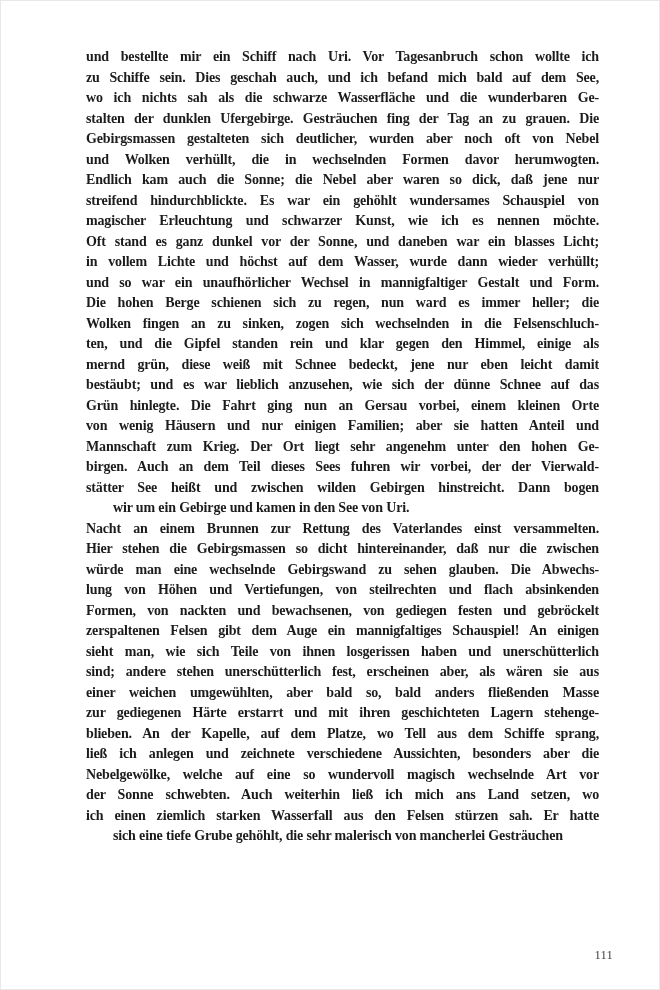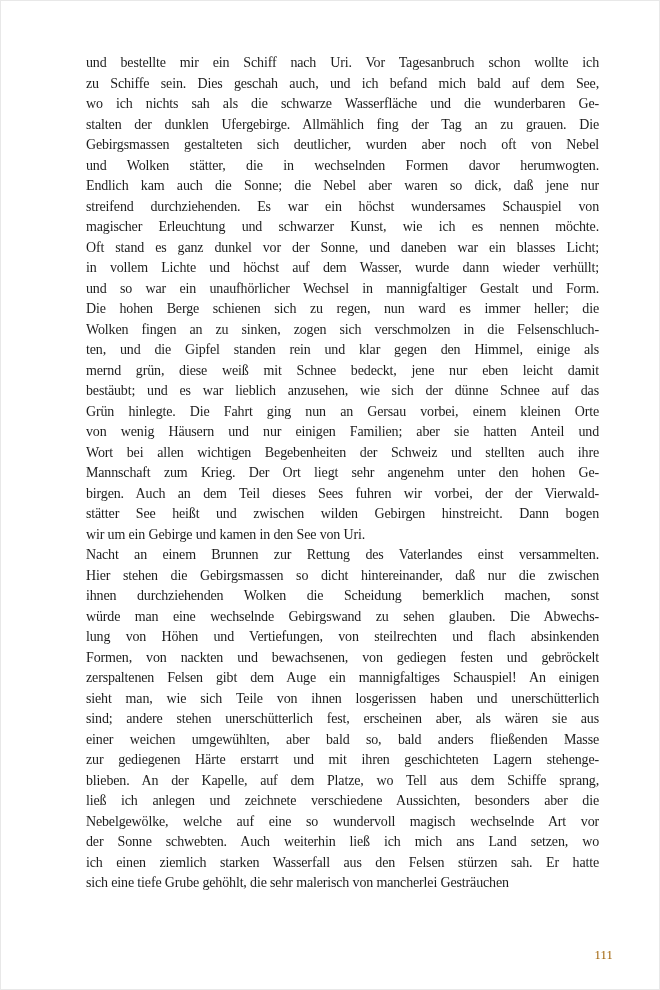--- a/index.html
+++ b/index.html
@@ -13,88 +13,88 @@
     height: 990px;
     background: #ffffff;
     box-sizing: border-box;
     border: 1px solid #e8e8e8;
     overflow: hidden;
     font-family: "Liberation Serif", "DejaVu Serif", serif;
     color: #1c1c1c;
   }
   .text-block {
     position: absolute;
-    top: 52px;
+    top: 46px;
     left: 85px;
     width: 513px;
+    font-weight: bold;
   }
   .paragraph {
     margin: 0;
     padding: 0;
   }
   .line {
     font-size: 14px;
     line-height: 20.5px;
     max-height: 20.5px;
     overflow: hidden;
     letter-spacing: -0.15px;
     text-align: justify;
     text-align-last: justify;
     white-space: normal;
   }
   .line.last {
     text-align-last: left;
+    margin-left: 27px;
   }
   .line.indent {
     text-indent: 15px;
   }
   .page-number {
     position: absolute;
     right: 46px;
     bottom: 26px;
     font-size: 12.5px;
     letter-spacing: 0.2px;
-    color: #a16207;
+    color: #404040;
   }
 </style>
 </head>
 <body>
 
 <div class="page">
   <div class="text-block" id="text-block">
       <div class="paragraph">
         <div class="line">und bestellte mir ein Schiff nach Uri. Vor Tagesanbruch schon wollte ich</div>
         <div class="line">zu Schiffe sein. Dies geschah auch, und ich befand mich bald auf dem See,</div>
         <div class="line">wo ich nichts sah als die schwarze Wasserfläche und die wunderbaren Ge-</div>
-        <div class="line">stalten der dunklen Ufergebirge. Allmählich fing der Tag an zu grauen. Die</div>
+        <div class="line">stalten der dunklen Ufergebirge. Gesträuchen fing der Tag an zu grauen. Die</div>
         <div class="line">Gebirgsmassen gestalteten sich deutlicher, wurden aber noch oft von Nebel</div>
-        <div class="line">und Wolken stätter, die in wechselnden Formen davor herumwogten.</div>
+        <div class="line">und Wolken verhüllt, die in wechselnden Formen davor herumwogten.</div>
         <div class="line">Endlich kam auch die Sonne; die Nebel aber waren so dick, daß jene nur</div>
-        <div class="line">streifend durchziehenden. Es war ein höchst wundersames Schauspiel von</div>
+        <div class="line">streifend hindurchblickte. Es war ein gehöhlt wundersames Schauspiel von</div>
         <div class="line">magischer Erleuchtung und schwarzer Kunst, wie ich es nennen möchte.</div>
         <div class="line">Oft stand es ganz dunkel vor der Sonne, und daneben war ein blasses Licht;</div>
         <div class="line">in vollem Lichte und höchst auf dem Wasser, wurde dann wieder verhüllt;</div>
         <div class="line">und so war ein unaufhörlicher Wechsel in mannigfaltiger Gestalt und Form.</div>
         <div class="line">Die hohen Berge schienen sich zu regen, nun ward es immer heller; die</div>
-        <div class="line">Wolken fingen an zu sinken, zogen sich verschmolzen in die Felsenschluch-</div>
+        <div class="line">Wolken fingen an zu sinken, zogen sich wechselnden in die Felsenschluch-</div>
         <div class="line">ten, und die Gipfel standen rein und klar gegen den Himmel, einige als</div>
         <div class="line">mernd grün, diese weiß mit Schnee bedeckt, jene nur eben leicht damit</div>
         <div class="line">bestäubt; und es war lieblich anzusehen, wie sich der dünne Schnee auf das</div>
         <div class="line">Grün hinlegte. Die Fahrt ging nun an Gersau vorbei, einem kleinen Orte</div>
         <div class="line">von wenig Häusern und nur einigen Familien; aber sie hatten Anteil und</div>
-        <div class="line">Wort bei allen wichtigen Begebenheiten der Schweiz und stellten auch ihre</div>
         <div class="line">Mannschaft zum Krieg. Der Ort liegt sehr angenehm unter den hohen Ge-</div>
         <div class="line">birgen. Auch an dem Teil dieses Sees fuhren wir vorbei, der der Vierwald-</div>
         <div class="line">stätter See heißt und zwischen wilden Gebirgen hinstreicht. Dann bogen</div>
         <div class="line last">wir um ein Gebirge und kamen in den See von Uri.</div>
       </div>
       <div class="paragraph">
         <div class="line">Nacht an einem Brunnen zur Rettung des Vaterlandes einst versammelten.</div>
         <div class="line">Hier stehen die Gebirgsmassen so dicht hintereinander, daß nur die zwischen</div>
-        <div class="line">ihnen durchziehenden Wolken die Scheidung bemerklich machen, sonst</div>
         <div class="line">würde man eine wechselnde Gebirgswand zu sehen glauben. Die Abwechs-</div>
         <div class="line">lung von Höhen und Vertiefungen, von steilrechten und flach absinkenden</div>
         <div class="line">Formen, von nackten und bewachsenen, von gediegen festen und gebröckelt</div>
         <div class="line">zerspaltenen Felsen gibt dem Auge ein mannigfaltiges Schauspiel! An einigen</div>
         <div class="line">sieht man, wie sich Teile von ihnen losgerissen haben und unerschütterlich</div>
         <div class="line">sind; andere stehen unerschütterlich fest, erscheinen aber, als wären sie aus</div>
         <div class="line">einer weichen umgewühlten, aber bald so, bald anders fließenden Masse</div>
         <div class="line">zur gediegenen Härte erstarrt und mit ihren geschichteten Lagern stehenge-</div>
         <div class="line">blieben. An der Kapelle, auf dem Platze, wo Tell aus dem Schiffe sprang,</div>
         <div class="line">ließ ich anlegen und zeichnete verschiedene Aussichten, besonders aber die</div>

